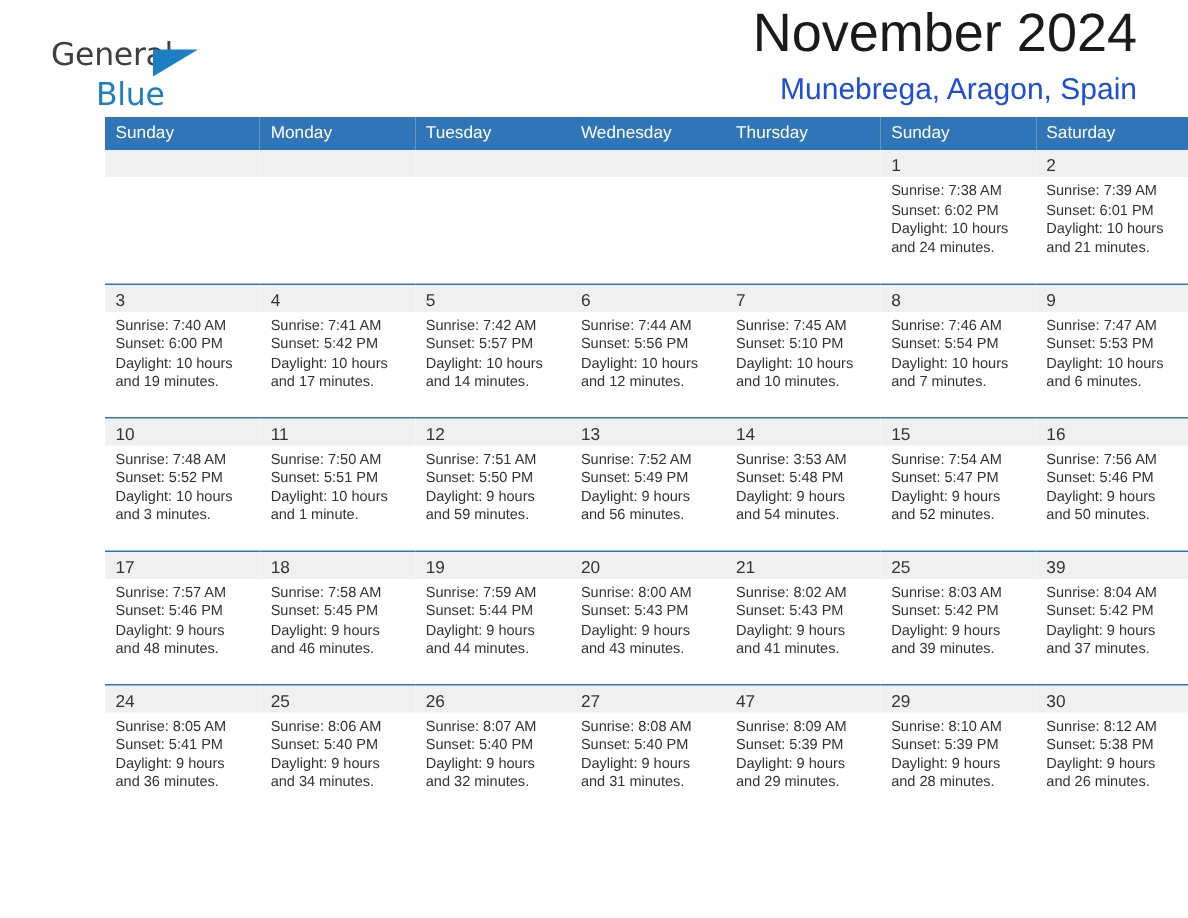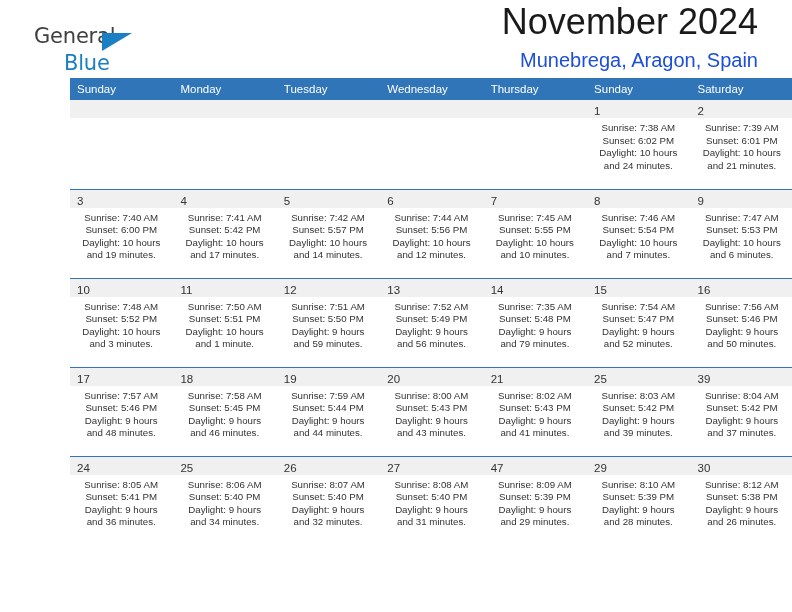--- a/index.html
+++ b/index.html
@@ -117,21 +117,20 @@
     height: 18px;
     padding: 1px 0 0 7px;
     box-sizing: border-box;
   }
   .daynum {
     font-size: 11.5px;
     color: #333333;
   }
   .cell-body {
     padding: 4px 8px 0 7px;
-    text-align: center;
   }
   .cell-line {
     font-size: 9.7px;
     line-height: 12.6px;
     color: #333333;
     white-space: nowrap;
   }
   .cell-empty .daynum-band { background: #f0f0f0; }
 </style>
 </head>
@@ -233,21 +232,21 @@
               <div class="cell-line">Sunrise: 7:44 AM</div>
               <div class="cell-line">Sunset: 5:56 PM</div>
               <div class="cell-line">Daylight: 10 hours</div>
               <div class="cell-line">and 12 minutes.</div>
             </div>
           </td>
           <td>
             <div class="daynum-band"><span class="daynum">7</span></div>
             <div class="cell-body">
               <div class="cell-line">Sunrise: 7:45 AM</div>
-              <div class="cell-line">Sunset: 5:55 PM</div>
+              <div class="cell-line">Sunset: 5:10 PM</div>
               <div class="cell-line">Daylight: 10 hours</div>
               <div class="cell-line">and 10 minutes.</div>
             </div>
           </td>
           <td>
             <div class="daynum-band"><span class="daynum">8</span></div>
             <div class="cell-body">
               <div class="cell-line">Sunrise: 7:46 AM</div>
               <div class="cell-line">Sunset: 5:54 PM</div>
               <div class="cell-line">Daylight: 10 hours</div>
@@ -297,24 +296,24 @@
             <div class="cell-body">
               <div class="cell-line">Sunrise: 7:52 AM</div>
               <div class="cell-line">Sunset: 5:49 PM</div>
               <div class="cell-line">Daylight: 9 hours</div>
               <div class="cell-line">and 56 minutes.</div>
             </div>
           </td>
           <td>
             <div class="daynum-band"><span class="daynum">14</span></div>
             <div class="cell-body">
-              <div class="cell-line">Sunrise: 7:35 AM</div>
+              <div class="cell-line">Sunrise: 3:53 AM</div>
               <div class="cell-line">Sunset: 5:48 PM</div>
               <div class="cell-line">Daylight: 9 hours</div>
-              <div class="cell-line">and 79 minutes.</div>
+              <div class="cell-line">and 54 minutes.</div>
             </div>
           </td>
           <td>
             <div class="daynum-band"><span class="daynum">15</span></div>
             <div class="cell-body">
               <div class="cell-line">Sunrise: 7:54 AM</div>
               <div class="cell-line">Sunset: 5:47 PM</div>
               <div class="cell-line">Daylight: 9 hours</div>
               <div class="cell-line">and 52 minutes.</div>
             </div>

